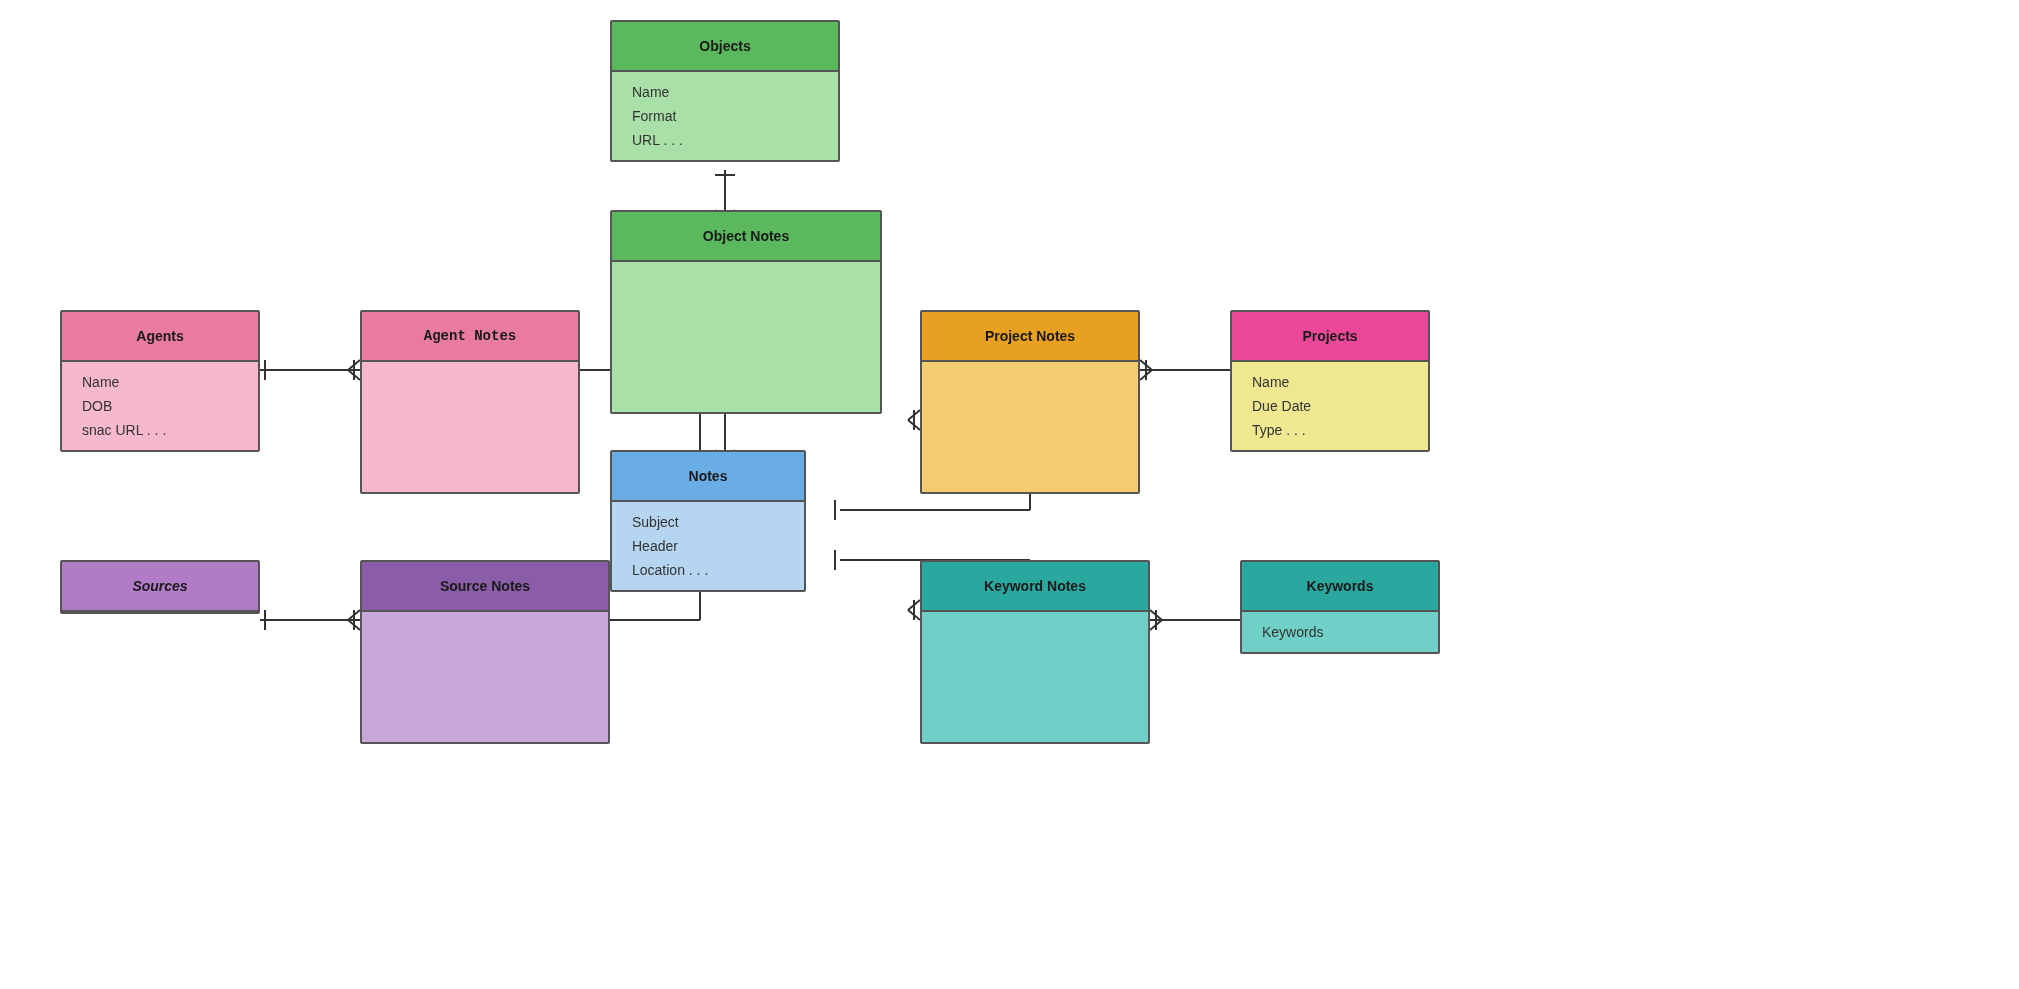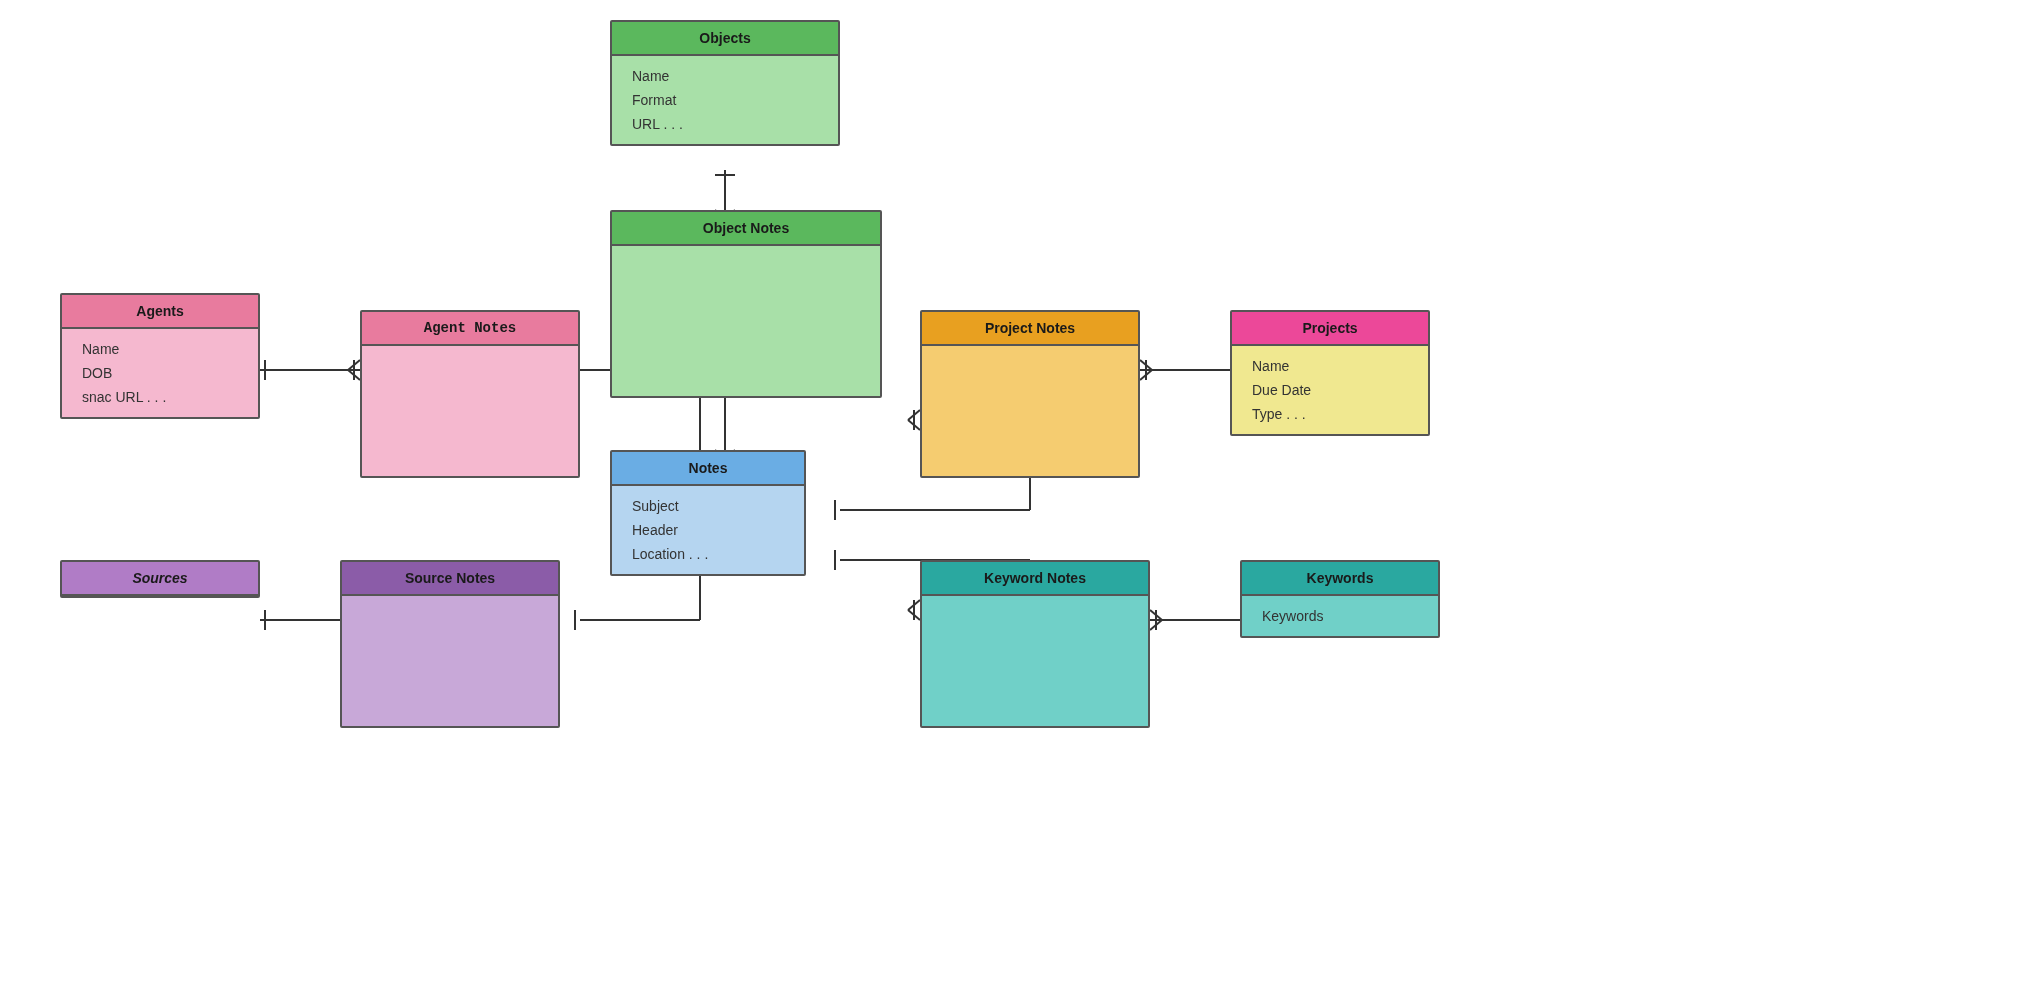--- a/index.html
+++ b/index.html
@@ -24,21 +24,21 @@
       height: 100%;
       pointer-events: none;
     }
     .entity-box {
       position: absolute;
       border: 2px solid #555;
       border-radius: 2px;
       min-width: 160px;
     }
     .entity-header {
-      padding: 8px 12px;
+      padding: 16px 12px;
       font-weight: bold;
       text-align: center;
       border-bottom: 2px solid #555;
     }
     .entity-body {
       padding: 8px 20px;
     }
     .entity-body div {
       padding: 4px 0;
       color: #333;
@@ -188,21 +188,21 @@
       <div>Format</div>
       <div>URL . . .</div>
     </div>
   </div>
 
   <div class="entity-box" style="left:610px; top:210px; width:272px; min-height:180px;">
     <div class="entity-header color-objnotes-header">Object Notes</div>
     <div class="entity-body color-objnotes-body" style="height:150px;"></div>
   </div>
 
-  <div class="entity-box" style="left:60px; top:293px; width:200px;">
+  <div class="entity-box" style="left:60px; top:310px; width:200px;">
     <div class="entity-header color-agents-header">Agents</div>
     <div class="entity-body color-agents-body">
       <div>Name</div>
       <div>DOB</div>
       <div>snac URL . . .</div>
     </div>
   </div>
 
   <div class="entity-box" style="left:360px; top:310px; width:220px; min-height:160px;font-family:Liberation Mono, monospace;">
     <div class="entity-header color-agentnotes-header">Agent Notes</div>
@@ -215,21 +215,21 @@
       <div>Subject</div>
       <div>Header</div>
       <div>Location . . .</div>
     </div>
   </div>
 
   <div class="entity-box" style="left:60px; top:560px; width:200px;">
     <div class="entity-header color-sources-header">Sources</div>
   </div>
 
-  <div class="entity-box" style="left:340px; top:560px; width:220px; min-height:160px;">
+  <div class="entity-box" style="left:360px; top:560px; width:250px; min-height:160px;">
     <div class="entity-header color-sourcenotes-header">Source Notes</div>
     <div class="entity-body color-sourcenotes-body" style="height:130px;"></div>
   </div>
 
   <div class="entity-box" style="left:920px; top:310px; width:220px; min-height:160px;">
     <div class="entity-header color-projnotes-header">Project Notes</div>
     <div class="entity-body color-projnotes-body" style="height:130px;"></div>
   </div>
 
   <div class="entity-box" style="left:1230px; top:310px; width:200px;">

